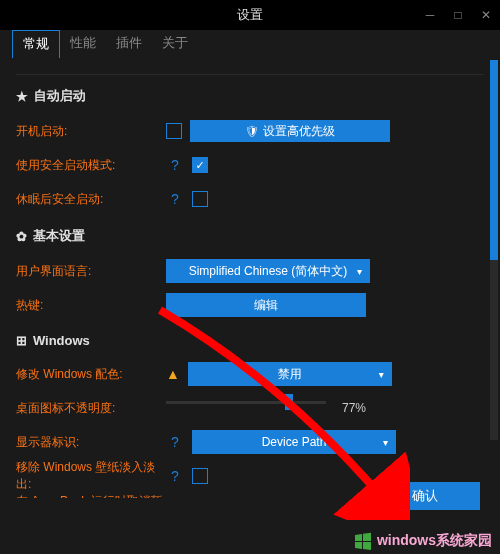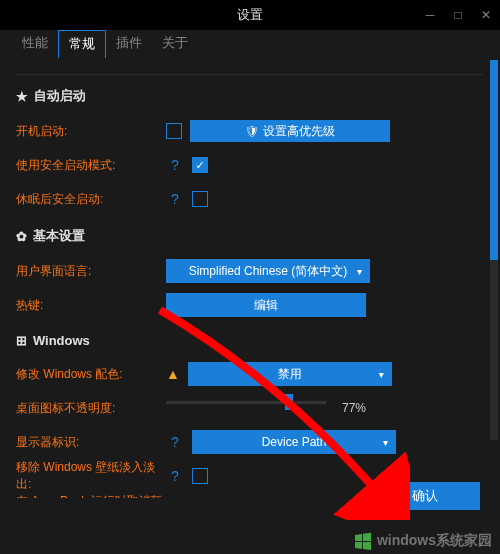--- a/index.html
+++ b/index.html
@@ -35,40 +35,40 @@
 .slider-val { color: #ccc; font-size: 12px; width: 32px; text-align: right; }
 .right-align { margin-left: auto; }
 .spacer-right { width: 200px; display: flex; justify-content: flex-start; }
 .footer { position: absolute; bottom: 44px; right: 20px; }
 .btn-confirm { background: #1a7fd8; color: #fff; font-size: 13px; width: 110px; height: 28px; display: flex; align-items: center; justify-content: center; cursor: pointer; border: none; }
 .scrollbar { position: absolute; right: 2px; top: 60px; width: 8px; height: 380px; background: #2a2a2a; }
 .scrollbar-thumb { width: 8px; height: 200px; background: #1a7fd8; position: absolute; top: 0; }
 .arrow-overlay { position: absolute; top: 300px; left: 150px; width: 260px; height: 220px; pointer-events: none; }
 .watermark { position: absolute; bottom: 4px; right: 8px; display: flex; align-items: center; gap: 4px; }
 .watermark-logo { width: 20px; height: 18px; }
-.watermark-text { color: #737373; font-size: 14px; font-weight: bold; }
+.watermark-text { color: #f9a8d4; font-size: 14px; font-weight: bold; }
 .divider { height: 1px; background: #2a2a2a; margin: 8px 0; }
 </style>
 </head>
 <body>
 
 <div class="window">
 
   <div class="titlebar">
     <span class="titlebar-title">设置</span>
     <div class="titlebar-controls">
       <div class="titlebar-btn">─</div>
       <div class="titlebar-btn">□</div>
       <div class="titlebar-btn">✕</div>
     </div>
   </div>
 
   <div class="tabs">
+    <div class="tab active">常规</div>
     <div class="tab">性能</div>
-    <div class="tab active">常规</div>
     <div class="tab">插件</div>
     <div class="tab">关于</div>
   </div>
 
   <div class="content">
 
     <div class="divider"></div>
 
     <div class="section-header">
       <span class="section-icon">★</span>

